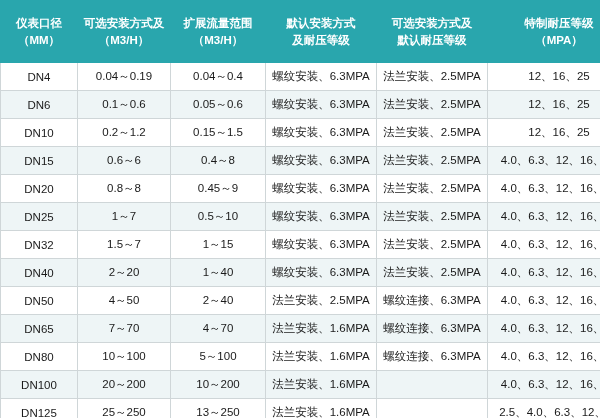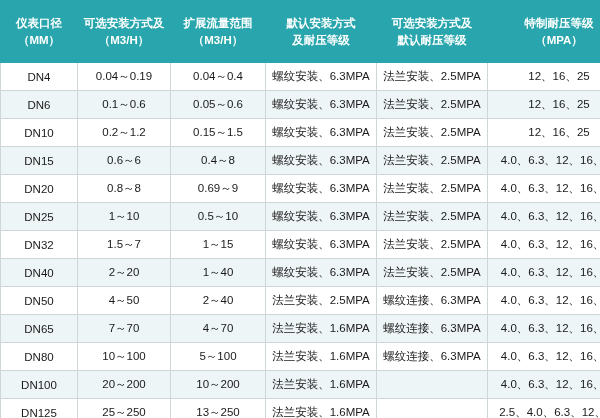--- a/index.html
+++ b/index.html
@@ -114,28 +114,28 @@
         <td class="col-0">DN15</td>
         <td class="col-1">0.6～6</td>
         <td class="col-2">0.4～8</td>
         <td class="col-3">螺纹安装、6.3MPA</td>
         <td class="col-4">法兰安装、2.5MPA</td>
         <td class="col-5">4.0、6.3、12、16、25</td>
       </tr>
       <tr>
         <td class="col-0">DN20</td>
         <td class="col-1">0.8～8</td>
-        <td class="col-2">0.69～9</td>
+        <td class="col-2">0.45～9</td>
         <td class="col-3">螺纹安装、6.3MPA</td>
         <td class="col-4">法兰安装、2.5MPA</td>
         <td class="col-5">4.0、6.3、12、16、25</td>
       </tr>
       <tr>
         <td class="col-0">DN25</td>
-        <td class="col-1">1～10</td>
+        <td class="col-1">1～7</td>
         <td class="col-2">0.5～10</td>
         <td class="col-3">螺纹安装、6.3MPA</td>
         <td class="col-4">法兰安装、2.5MPA</td>
         <td class="col-5">4.0、6.3、12、16、25</td>
       </tr>
       <tr>
         <td class="col-0">DN32</td>
         <td class="col-1">1.5～7</td>
         <td class="col-2">1～15</td>
         <td class="col-3">螺纹安装、6.3MPA</td>

